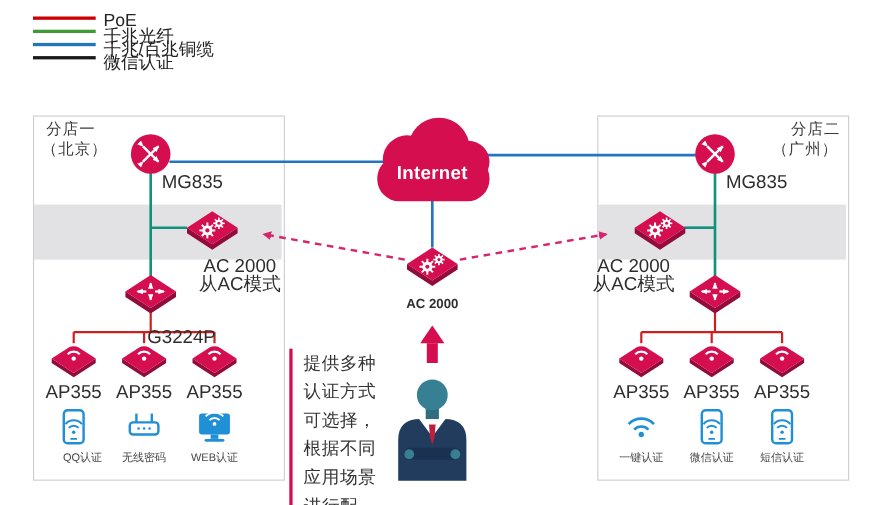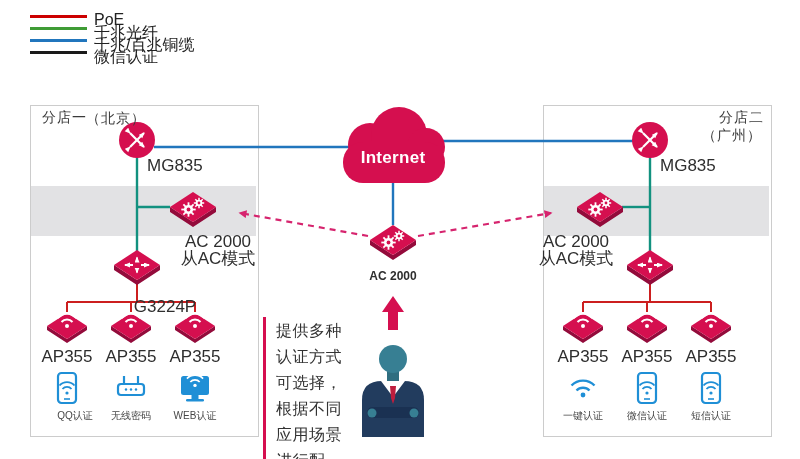--- a/index.html
+++ b/index.html
@@ -251,21 +251,21 @@
   <div class="swatch sw-copper" style="left:30px;top:39px;"></div>
   <div class="swatch sw-fiber10" style="left:30px;top:51px;"></div>
   <div class="t legend-label" style="left:94px;top:11px;">PoE</div>
   <div class="t legend-label" style="left:94px;top:23px;">千兆光纤</div>
   <div class="t legend-label" style="left:94px;top:35px;">千兆/百兆铜缆</div>
   <div class="t legend-label" style="left:94px;top:47px;">微信认证</div>
 
   <div class="t c inet" style="left:393px;top:148px;">Internet</div>
 
   <div class="t title" style="left:42px;top:109px;">分店一</div>
-  <div class="t title" style="left:38px;top:110px;margin-left:48px;">（北京）</div>
+  <div class="t title" style="left:38px;top:127px;">（北京）</div>
   <div class="t dev" style="left:147px;top:156px;">MG835</div>
   <div class="t c dev" style="left:218px;top:232px;">AC 2000</div>
   <div class="t c dev" style="left:218px;top:247px;">从AC模式</div>
   <div class="t c dev" style="left:165px;top:285px;margin-top:12px;">G3224P</div>
   <div class="t c dev" style="left:67px;top:347px;">AP355</div>
   <div class="t c dev" style="left:131px;top:347px;">AP355</div>
   <div class="t c dev" style="left:195px;top:347px;">AP355</div>
   <div class="t c cli" style="left:75px;top:409px;">QQ认证</div>
   <div class="t c cli" style="left:131px;top:409px;">无线密码</div>
   <div class="t c cli" style="left:195px;top:409px;">WEB认证</div>

